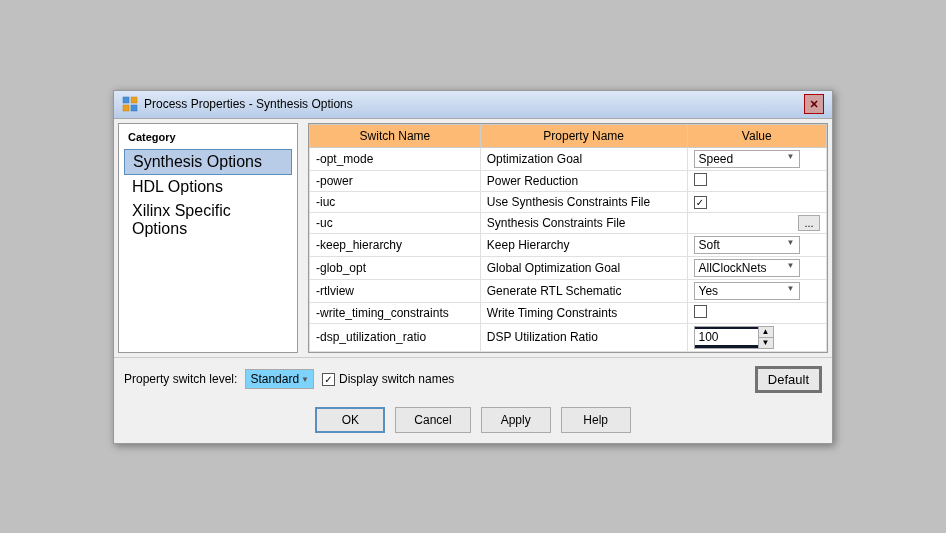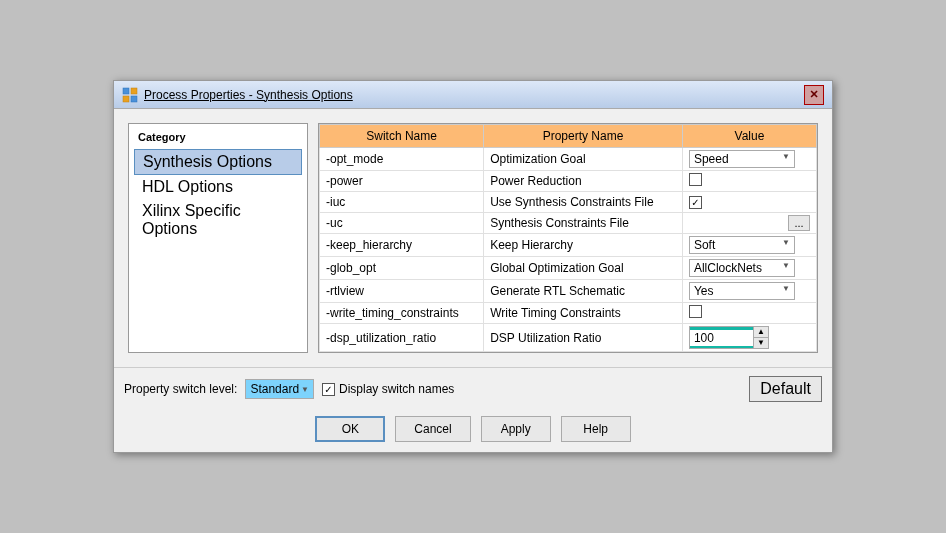--- a/index.html
+++ b/index.html
@@ -28,21 +28,20 @@
       padding: 5px 8px;
       display: flex;
       align-items: center;
       justify-content: space-between;
       height: 28px;
     }
     .title-bar-left {
       display: flex;
       align-items: center;
       gap: 6px;
-      text-decoration: underline;
     }
     .title-icon {
       width: 16px;
       height: 16px;
       display: flex;
       align-items: center;
       justify-content: center;
     }
     .title-text {
       font-size: 12px;
@@ -58,21 +57,21 @@
       align-items: center;
       justify-content: center;
       cursor: pointer;
       font-size: 11px;
       color: #600;
       font-weight: bold;
     }
     .dialog-body {
       display: flex;
       flex-direction: row;
-      padding: 14px;
+      padding: 4px;
       gap: 10px;
       flex: 1;
     }
     .sidebar {
       width: 180px;
       border: 1px solid #999;
       background: #fff;
       padding: 5px;
     }
     .sidebar-category-label {
@@ -163,21 +162,21 @@
       padding: 1px 4px;
       font-size: 11px;
       cursor: pointer;
       min-width: 22px;
       text-align: center;
     }
     .spinner-field {
       display: flex;
       align-items: center;
       border: 1px solid #aaa;
-      background: #14b8a6;
+      background: #0f172a;
       width: 80px;
     }
     .spinner-input {
       flex: 1;
       border: none;
       outline: none;
       padding: 1px 4px;
       font-size: 12px;
       width: 50px;
     }
@@ -218,24 +217,24 @@
       gap: 2px;
       cursor: pointer;
     }
     .display-sw-check {
       display: flex;
       align-items: center;
       gap: 4px;
       font-size: 12px;
     }
     .default-btn {
-      border: 1px solid #737373;
+      border: 3px solid #737373;
       background: #e8e8e8;
       padding: 3px 10px;
-      font-size: 16px;
+      font-size: 13px;
       cursor: pointer;
       margin-left: auto;
       text-align: center;
     }
     .buttons-row {
       display: flex;
       justify-content: center;
       gap: 10px;
       padding: 6px 10px 10px;
       background: #f0f0f0;

